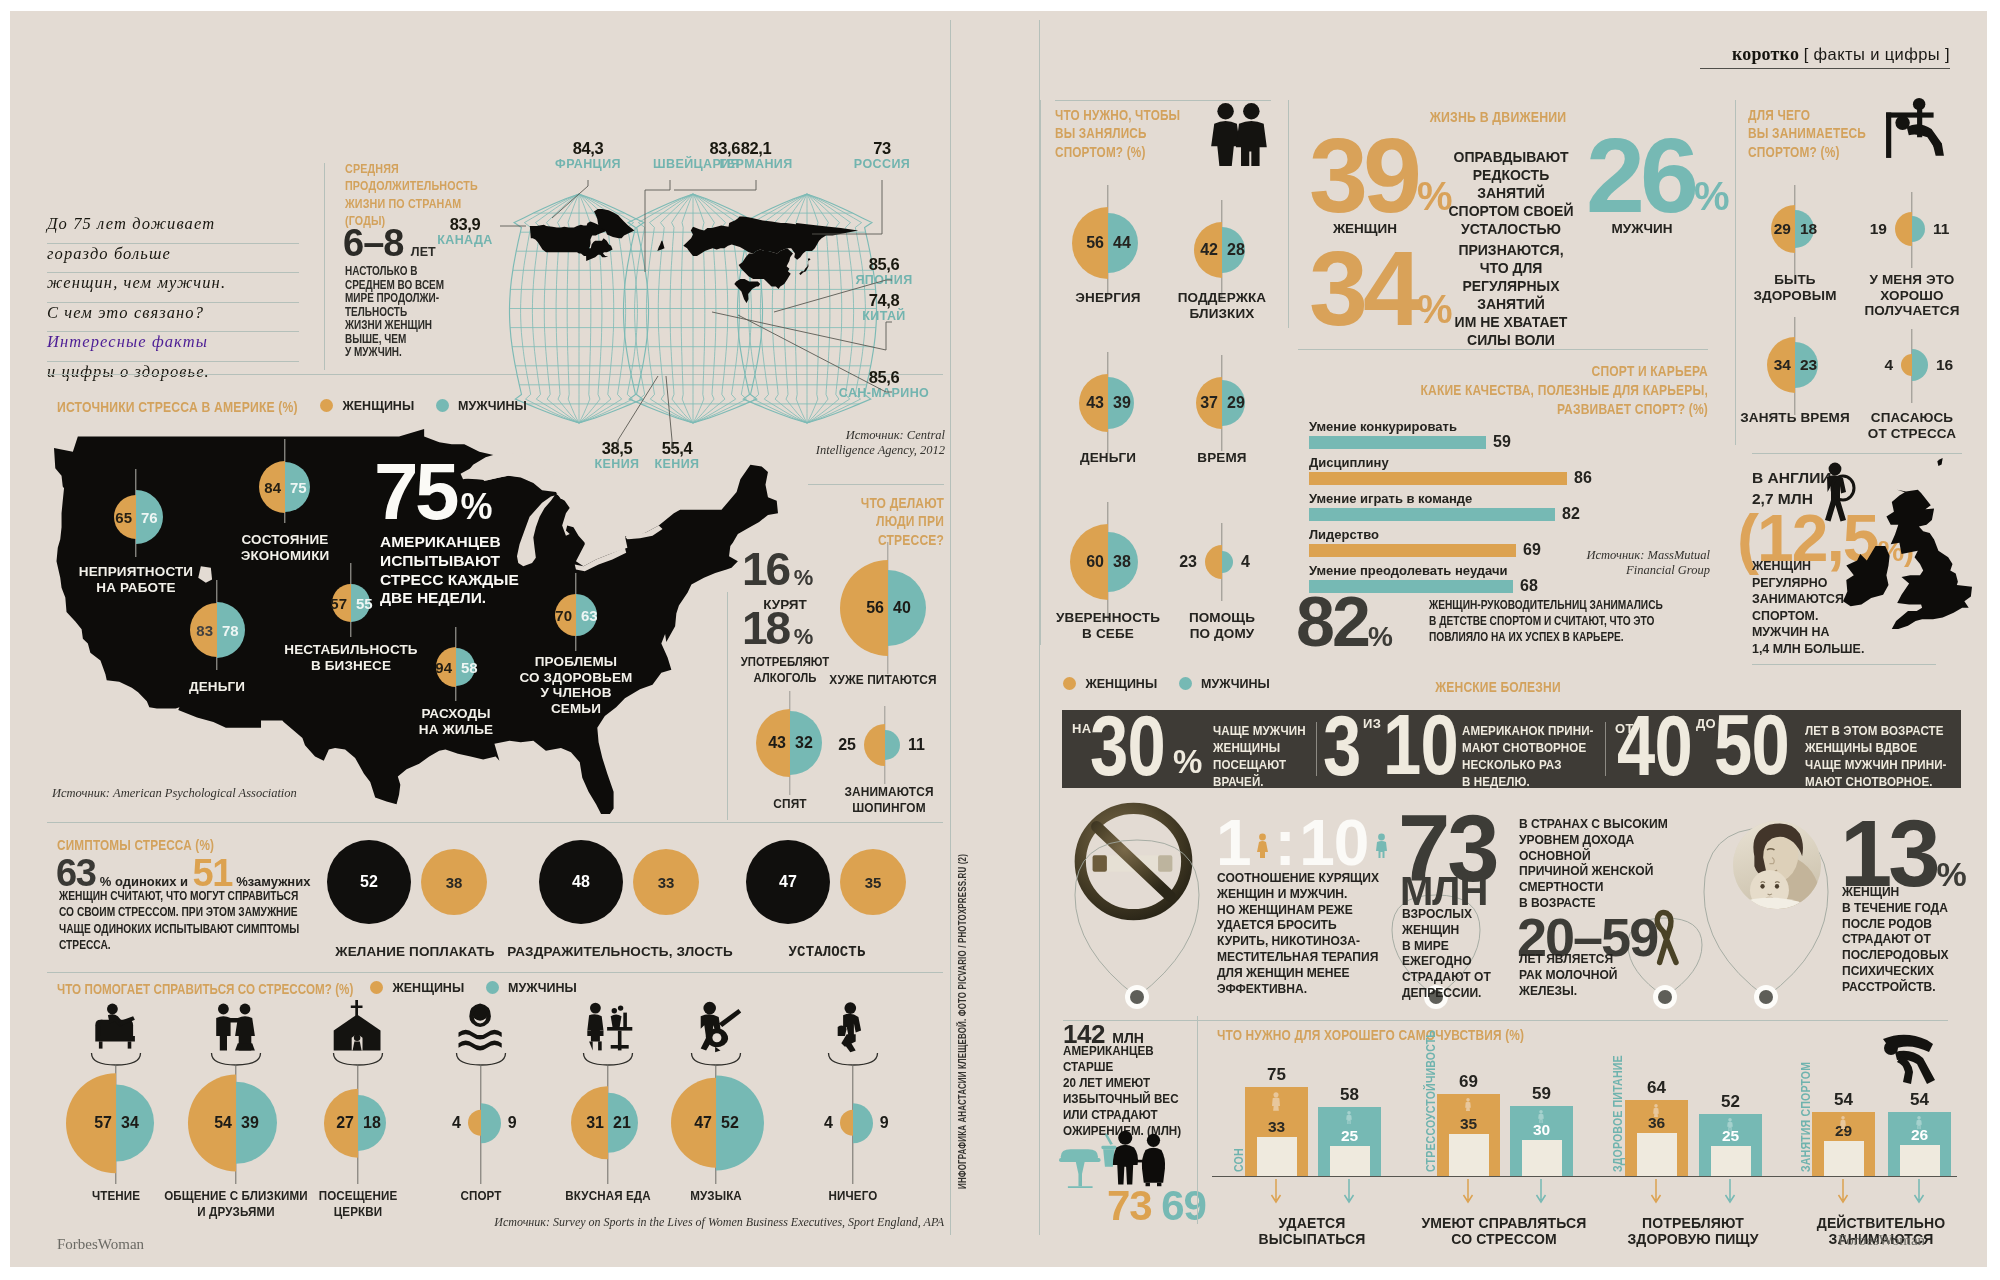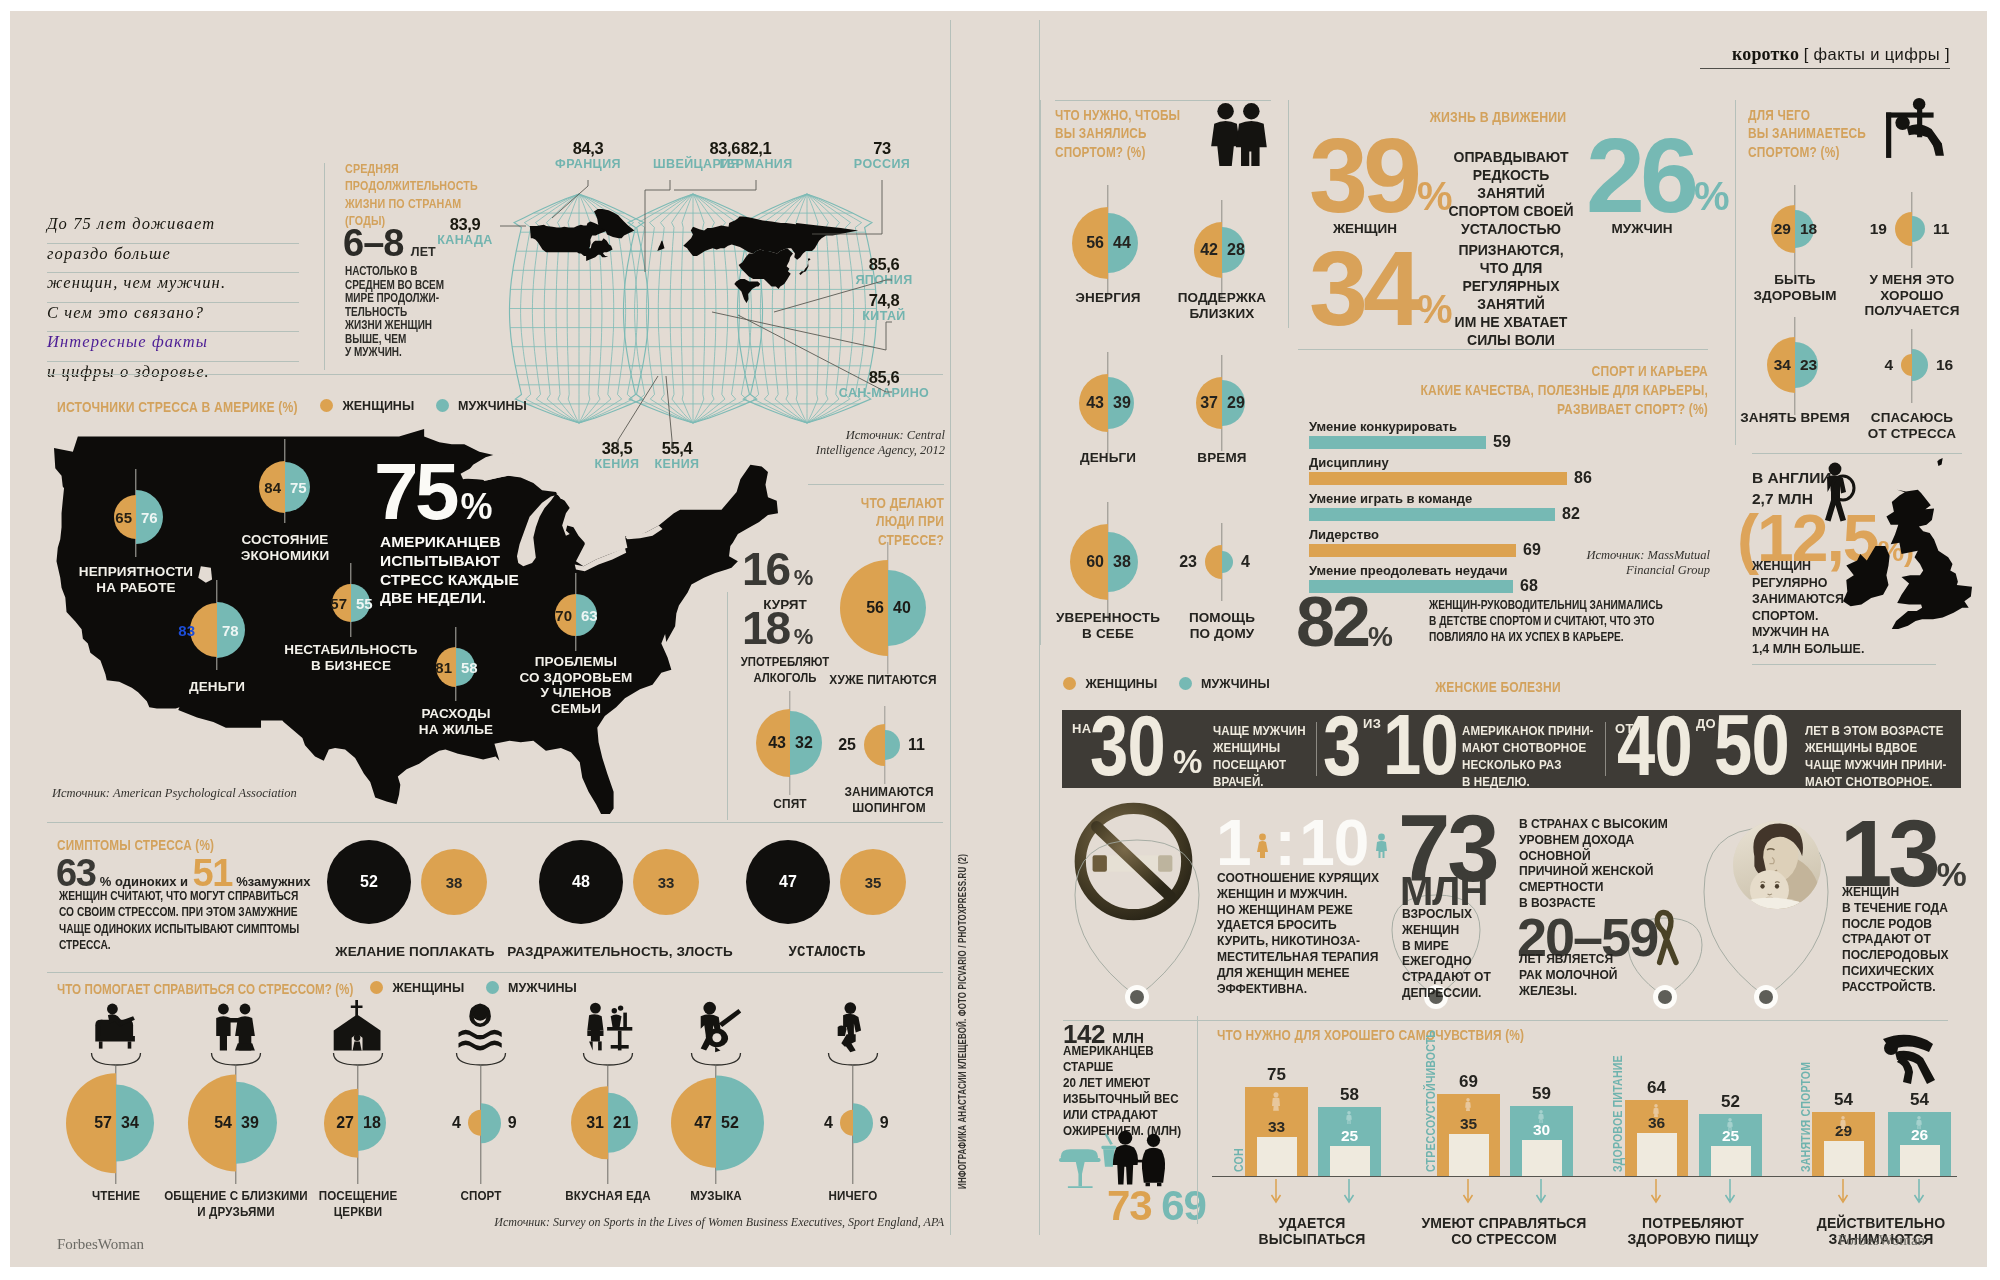--- a/index.html
+++ b/index.html
@@ -250,42 +250,42 @@
 <div class="nm" style="left:5px;font-size:15px;color:#eef6f4;">75</div>
 </div>
 <div class="cap" style="left:205.0px;top:532px;width:160px;font-size:13.5px;color:#f3f1ea;line-height:1.15;">
 <div>СОСТОЯНИЕ</div>
 <div>ЭКОНОМИКИ</div>
 </div>
 <div class="pie" style="left:217px;top:630px;width:0;height:0;">
 <div class="st" style="top:-50px;height:90px;background:#b5b3ac;"></div>
 <div class="lh" style="width:27px;height:54px;border-radius:27px 0 0 27px;"></div>
 <div class="rh" style="width:28px;height:56px;border-radius:0 28px 28px 0;"></div>
-<div class="nw" style="right:22px;font-size:15px;color:#1d4ed8;">83</div>
+<div class="nw" style="right:4px;font-size:15px;color:#404040;">83</div>
 <div class="nm" style="left:5px;font-size:15px;color:#eef6f4;">78</div>
 </div>
 <div class="cap" style="left:152.0px;top:679px;width:130px;font-size:13.5px;color:#f3f1ea;line-height:1.15;">
 <div>ДЕНЬГИ</div>
 </div>
 <div class="pie" style="left:351px;top:603px;width:0;height:0;">
 <div class="st" style="top:-40px;height:74px;background:#b5b3ac;"></div>
 <div class="lh" style="width:19px;height:38px;border-radius:19px 0 0 19px;"></div>
 <div class="rh" style="width:19px;height:38px;border-radius:0 19px 19px 0;"></div>
 <div class="nw" style="right:4px;font-size:15px;color:#241f14;">57</div>
 <div class="nm" style="left:5px;font-size:15px;color:#eef6f4;">55</div>
 </div>
 <div class="cap" style="left:256.0px;top:642px;width:190px;font-size:13.5px;color:#f3f1ea;line-height:1.15;">
 <div>НЕСТАБИЛЬНОСТЬ</div>
 <div>В БИЗНЕСЕ</div>
 </div>
 <div class="pie" style="left:456px;top:667px;width:0;height:0;">
 <div class="st" style="top:-40px;height:74px;background:#b5b3ac;"></div>
 <div class="lh" style="width:20px;height:40px;border-radius:20px 0 0 20px;"></div>
 <div class="rh" style="width:19px;height:38px;border-radius:0 19px 19px 0;"></div>
-<div class="nw" style="right:4px;font-size:15px;color:#241f14;">81</div>
+<div class="nw" style="right:4px;font-size:15px;color:#241f14;">94</div>
 <div class="nm" style="left:5px;font-size:15px;color:#eef6f4;">58</div>
 </div>
 <div class="cap" style="left:381.0px;top:706px;width:150px;font-size:13.5px;color:#f3f1ea;line-height:1.15;">
 <div>РАСХОДЫ</div>
 <div>НА ЖИЛЬЕ</div>
 </div>
 <div class="pie" style="left:576px;top:615px;width:0;height:0;">
 <div class="st" style="top:-42px;height:78px;background:#b5b3ac;"></div>
 <div class="lh" style="width:21px;height:42px;border-radius:21px 0 0 21px;"></div>
 <div class="rh" style="width:21px;height:42px;border-radius:0 21px 21px 0;"></div>

